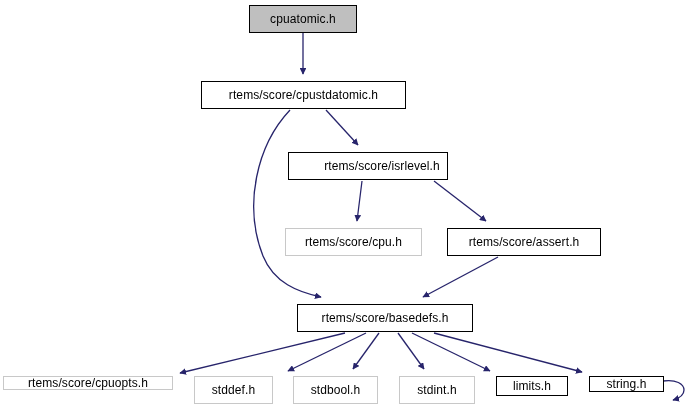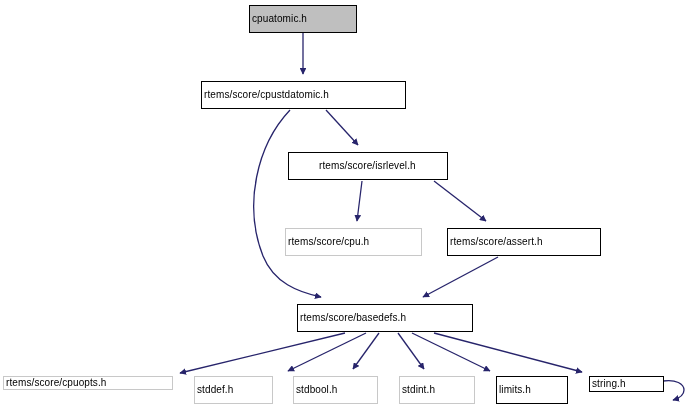--- a/index.html
+++ b/index.html
@@ -22,24 +22,25 @@
     top: 0;
     width: 691px;
     height: 411px;
     pointer-events: none;
   }
   .node {
     position: absolute;
     box-sizing: border-box;
     display: flex;
     align-items: center;
+    justify-content: center;
     background: #ffffff;
     border: 1px solid #c8c8c8;
     color: #000000;
-    font-size: 10px;
+    font-size: 12px;
     line-height: 1;
     white-space: nowrap;
     letter-spacing: 0.1px;
   }
   .node.strong {
     border: 1px solid #000000;
   }
   .node.root {
     background: #bfbfbf;
     border: 1px solid #000000;
@@ -102,21 +103,21 @@
       </div>
       <div class="node " style="left: 194px; top: 376px; width: 79px; height: 28px;">
         <span class="node-label">stddef.h</span>
       </div>
       <div class="node " style="left: 293px; top: 376px; width: 85px; height: 28px;">
         <span class="node-label">stdbool.h</span>
       </div>
       <div class="node " style="left: 399px; top: 376px; width: 76px; height: 28px;">
         <span class="node-label">stdint.h</span>
       </div>
-      <div class="node strong" style="left: 496px; top: 376px; width: 72px; height: 28px;">
+      <div class="node strong" style="left: 496px; top: 376px; width: 72px; height: 20px;">
         <span class="node-label">limits.h</span>
       </div>
       <div class="node strong" style="left: 589px; top: 376px; width: 75px; height: 16px;">
         <span class="node-label">string.h</span>
       </div>
     </div>
 
 </div>
 
 </body></html>

